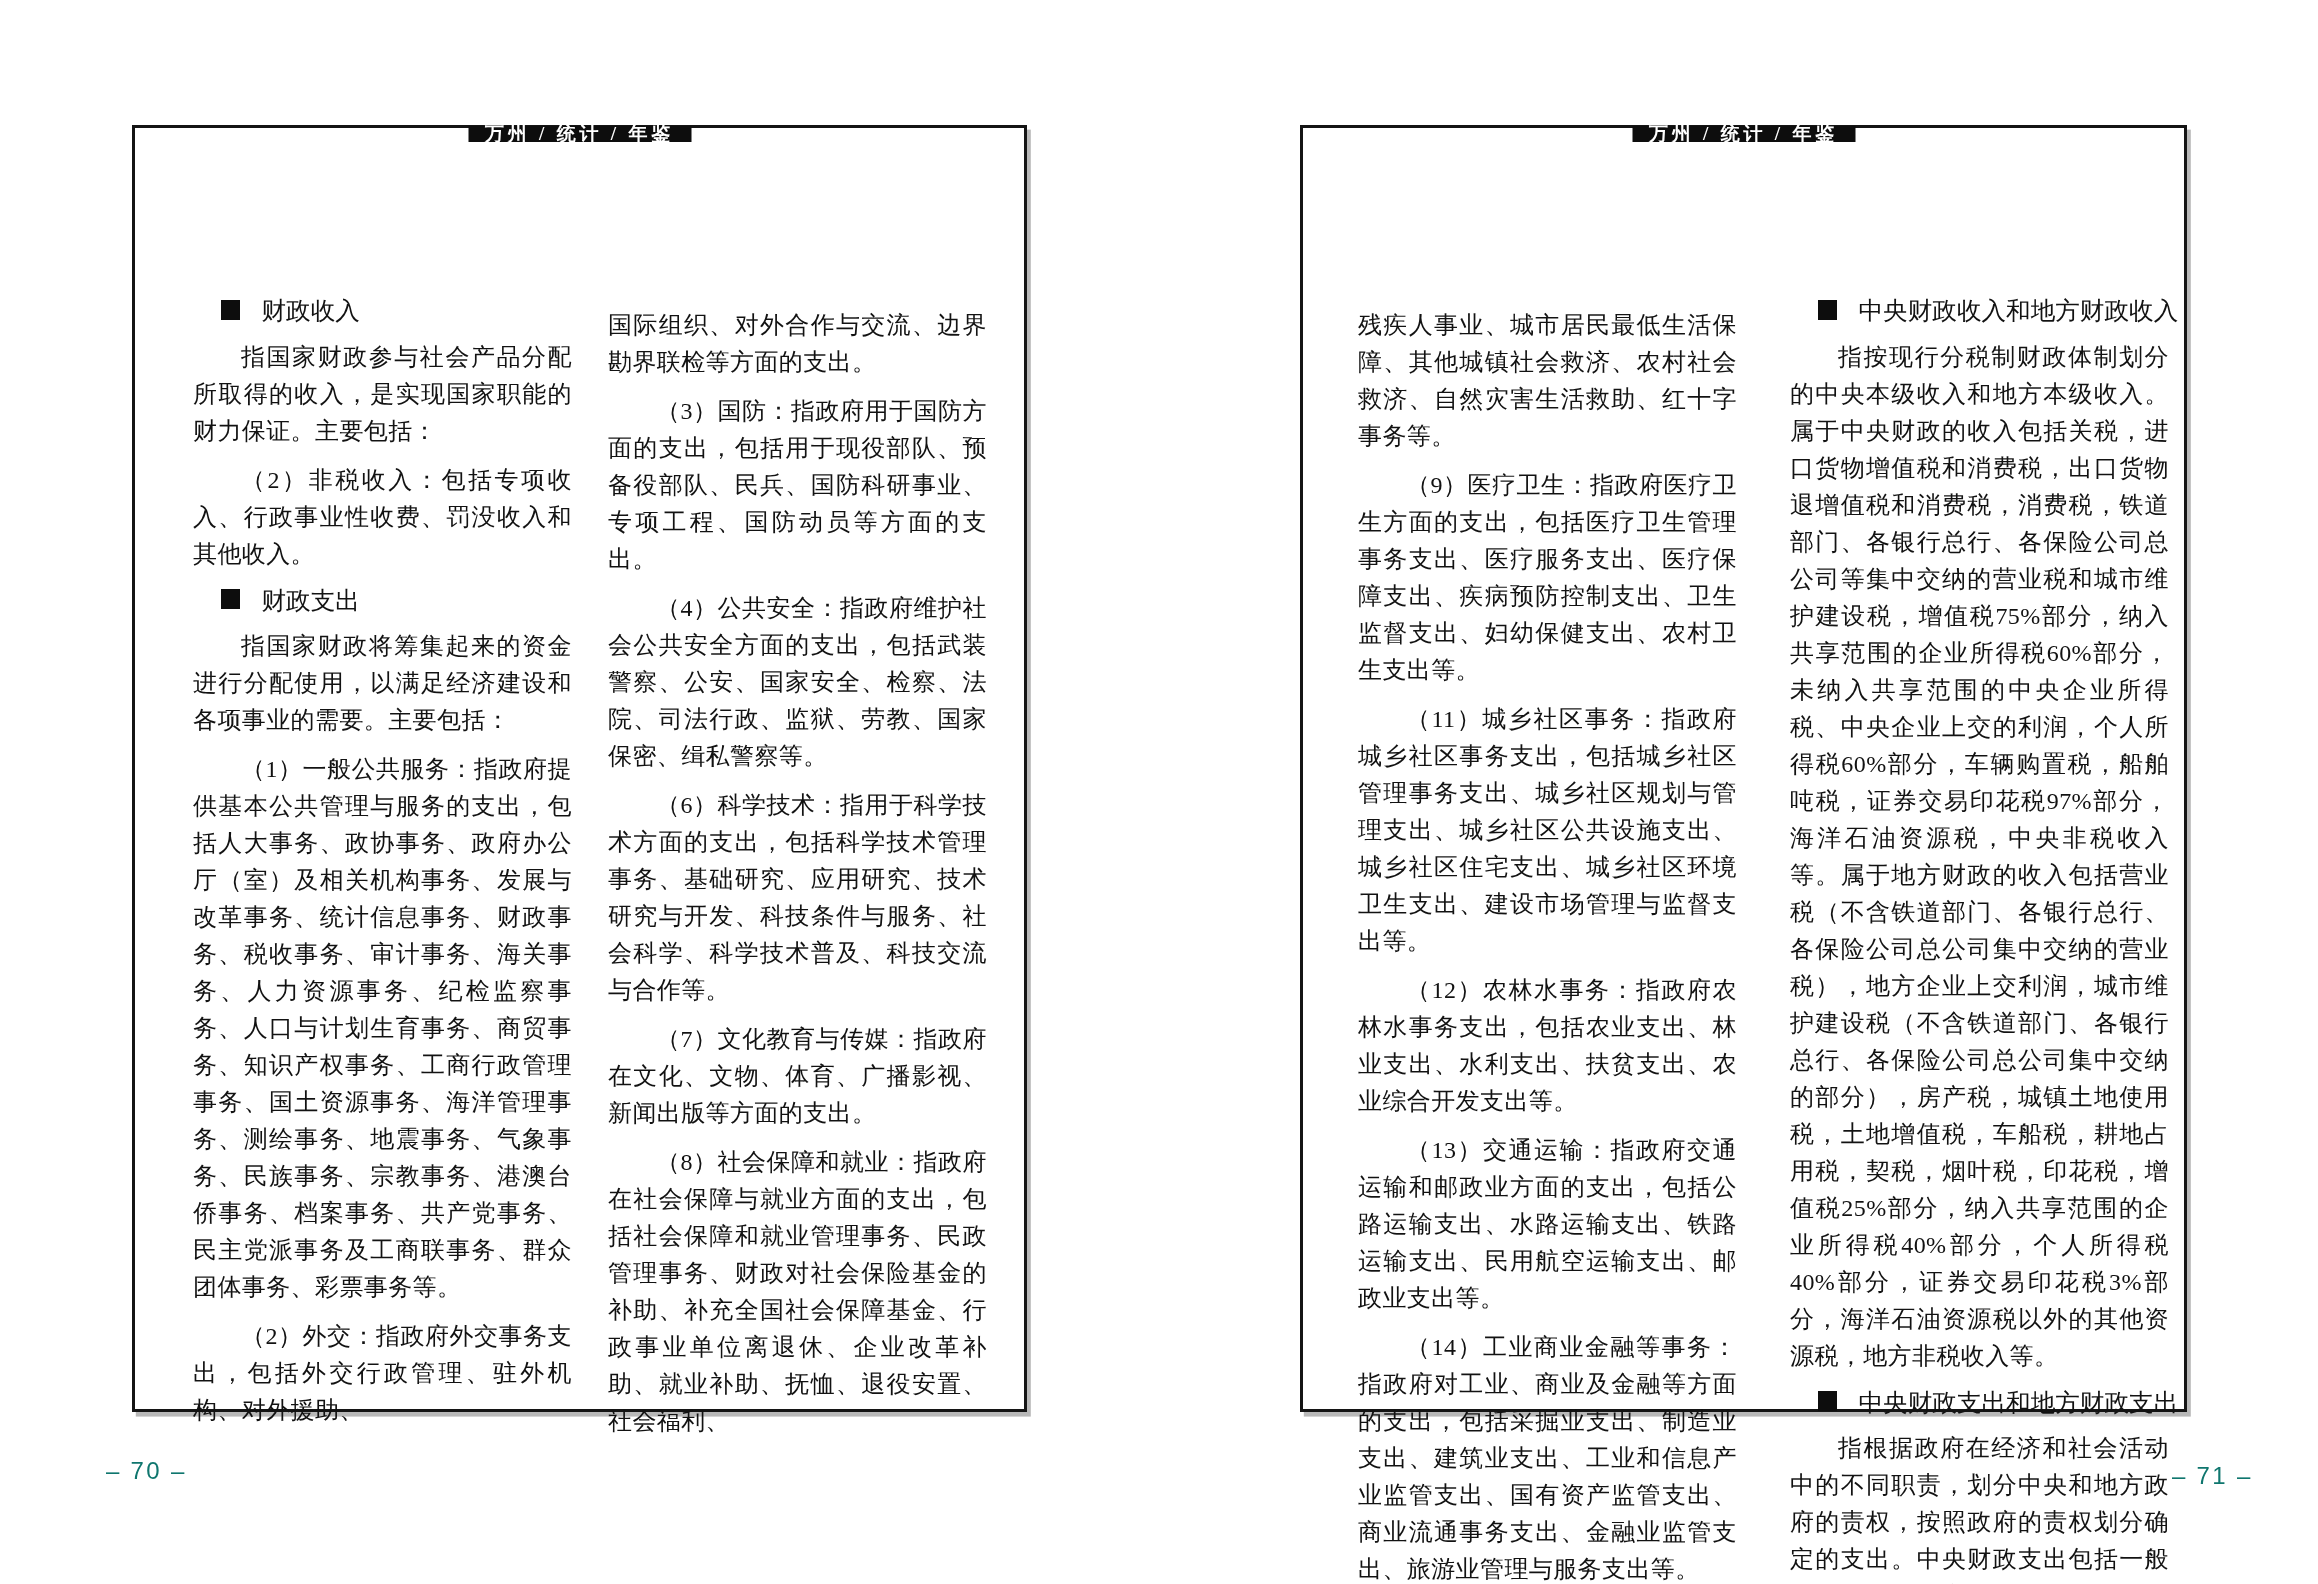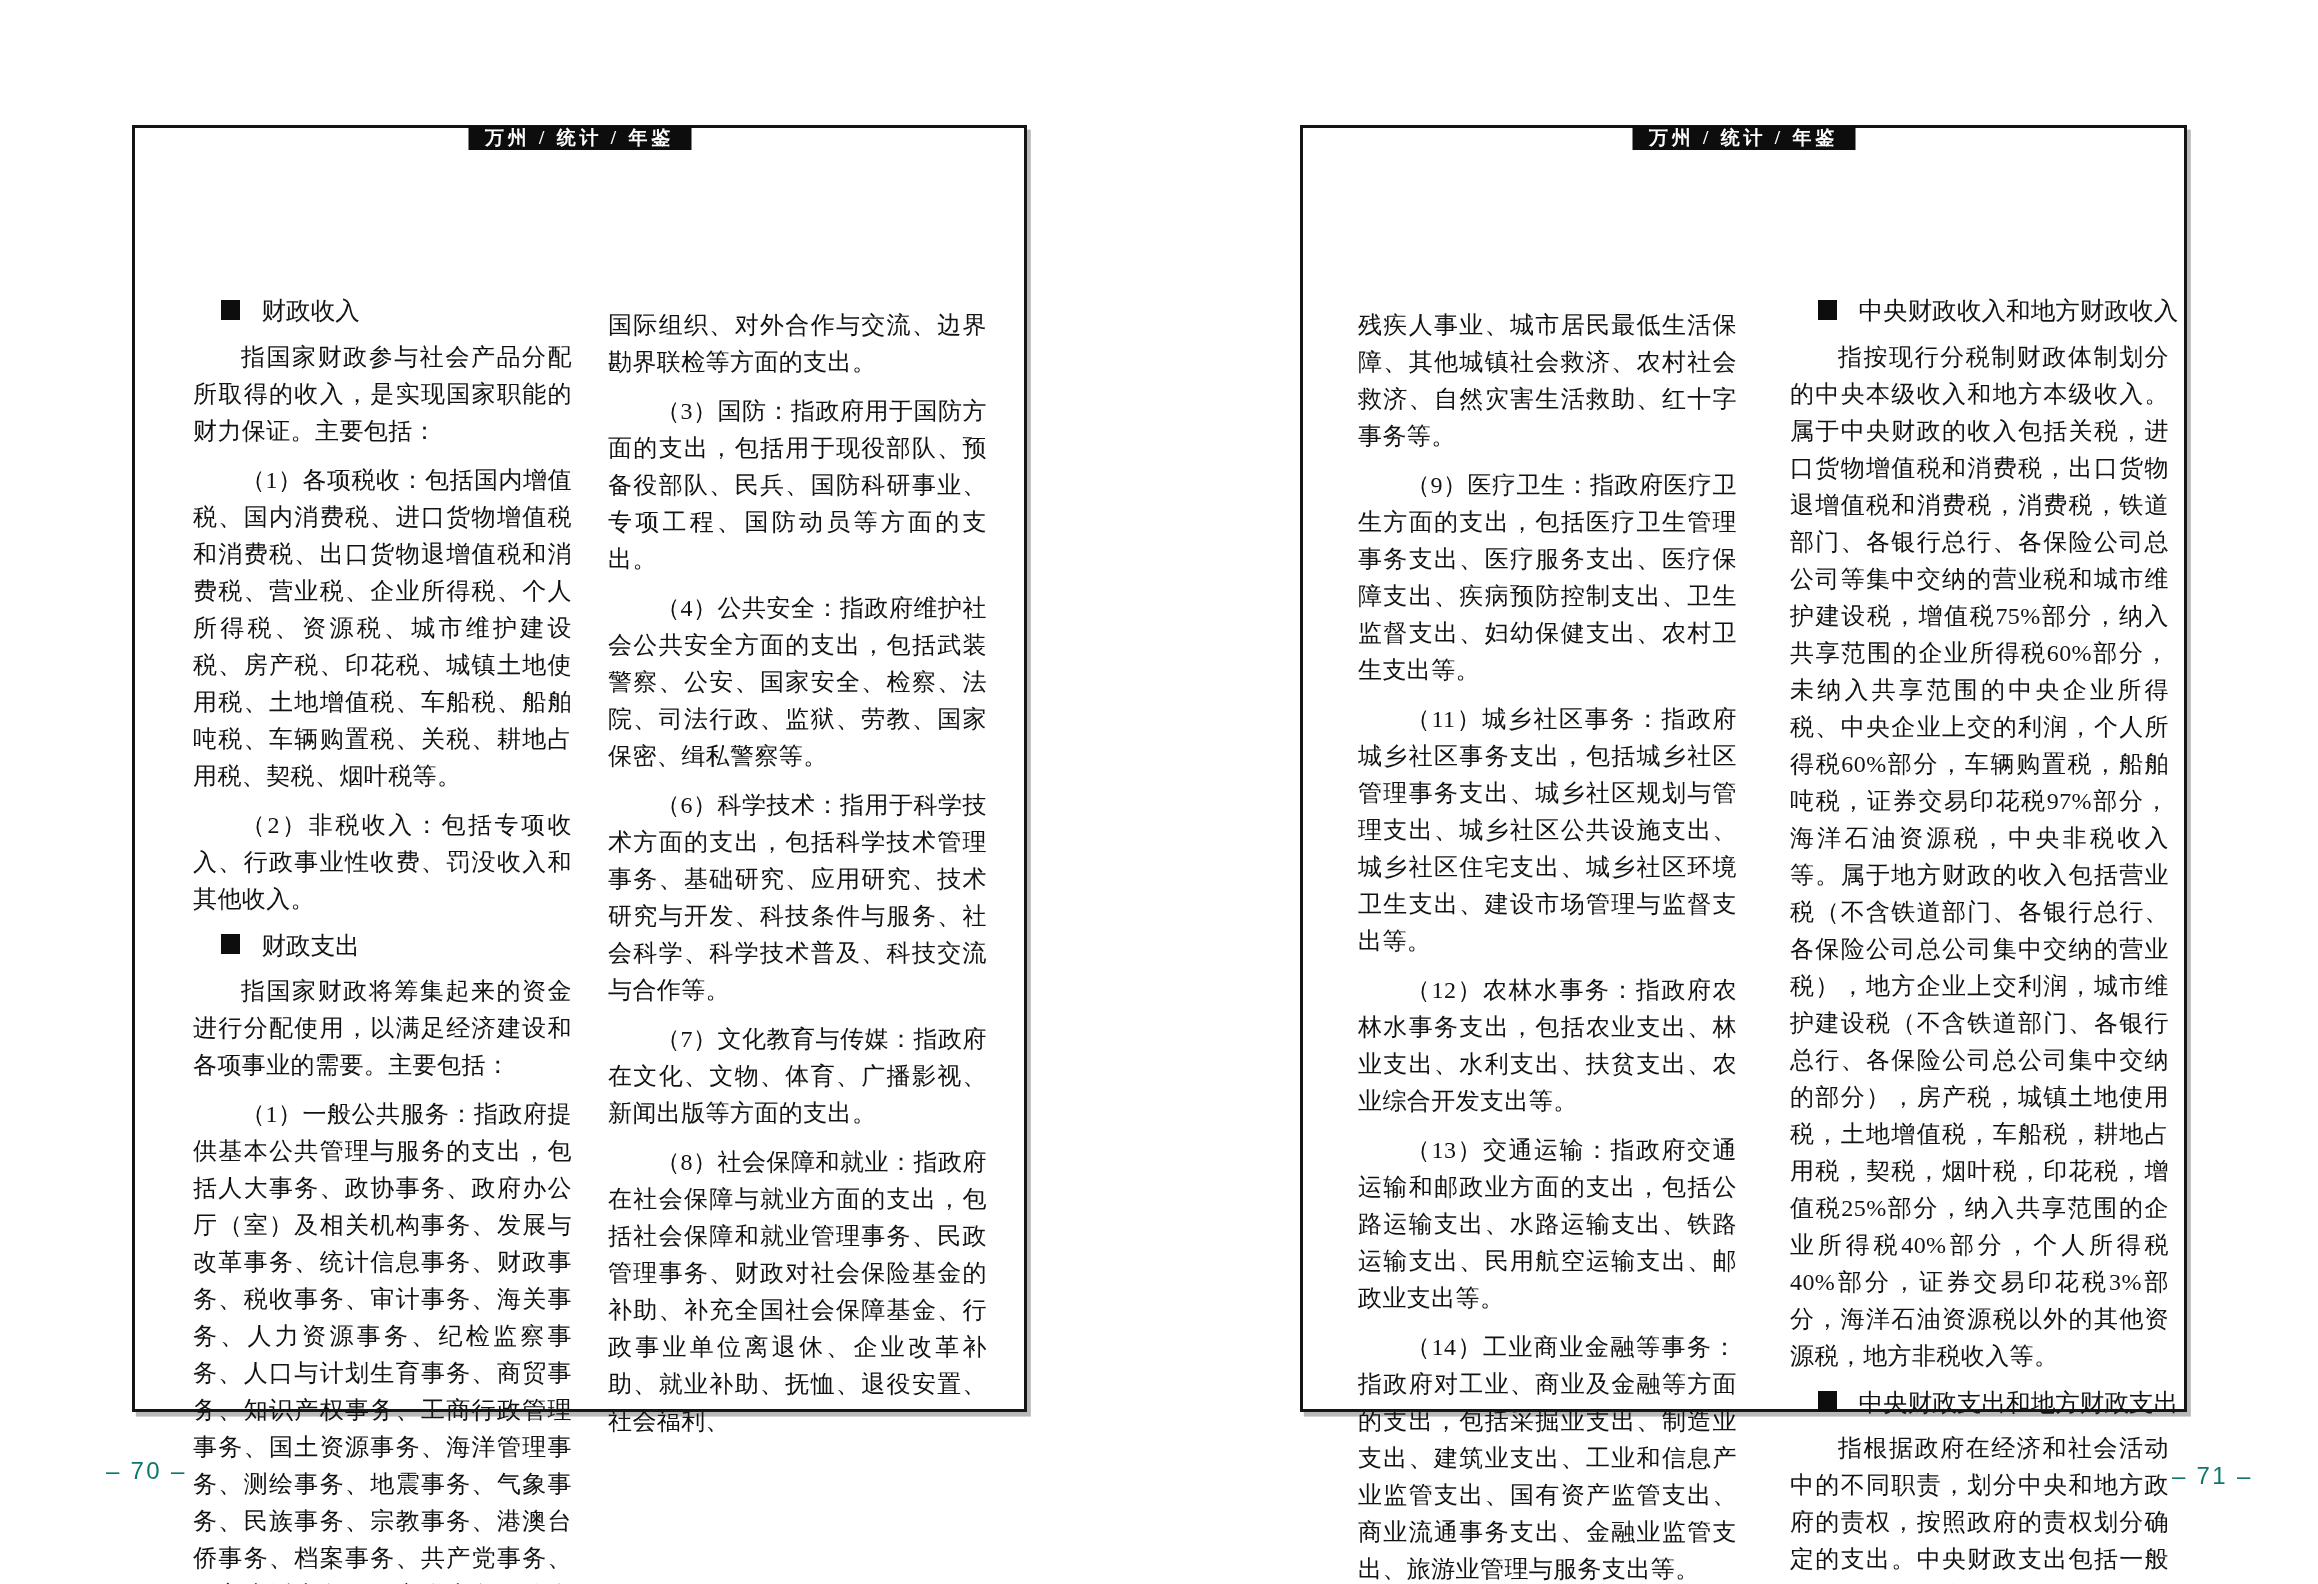--- a/index.html
+++ b/index.html
@@ -15,21 +15,21 @@
     position:absolute;top:125px;height:1287px;
     box-sizing:border-box;
     background:#ffffff;
     border:3.8px solid #141414;
     box-shadow:3.8px 4.6px 0 rgba(0,0,0,.28);
   }
   .page-left{left:132px;width:895px;}
   .page-right{left:1300px;width:887px;}
   .band{
     position:absolute;top:-2.3px;left:50%;transform:translateX(-50%);
-    height:24px;min-width:223px;
+    height:16px;min-width:223px;
     background:#0d0d0d;color:#ffffff;
     display:flex;align-items:center;justify-content:center;
     font-size:19px;font-weight:bold;letter-spacing:3.8px;
     padding:0 15.4px;box-sizing:border-box;
     white-space:nowrap;
   }
   .title{
     position:absolute;top:71px;left:0;right:0;
     margin:0;text-align:center;
     font-size:48px;font-weight:600;letter-spacing:10px;
@@ -77,21 +77,20 @@
 <div class="canvas">
 
   <div class="page page-left">
     <div class="band">
       <span>万州 / 统计 / 年鉴</span>
     </div>
     <div class="cols">
       <div class="col">
           <div class="heading"><span class="sq"></span><span>财政收入</span></div>
           <p class="para">指国家财政参与社会产品分配所取得的收入，是实现国家职能的财力保证。主要包括：</p>
-          <p class="para">（1）各项税收：包括国内增值税、国内消费税、进口货物增值税和消费税、出口货物退增值税和消费税、营业税、企业所得税、个人所得税、资源税、城市维护建设税、房产税、印花税、城镇土地使用税、土地增值税、车船税、船舶吨税、车辆购置税、关税、耕地占用税、契税、烟叶税等。</p>
           <p class="para">（2）非税收入：包括专项收入、行政事业性收费、罚没收入和其他收入。</p>
           <div class="heading"><span class="sq"></span><span>财政支出</span></div>
           <p class="para">指国家财政将筹集起来的资金进行分配使用，以满足经济建设和各项事业的需要。主要包括：</p>
           <p class="para">（1）一般公共服务：指政府提供基本公共管理与服务的支出，包括人大事务、政协事务、政府办公厅（室）及相关机构事务、发展与改革事务、统计信息事务、财政事务、税收事务、审计事务、海关事务、人力资源事务、纪检监察事务、人口与计划生育事务、商贸事务、知识产权事务、工商行政管理事务、国土资源事务、海洋管理事务、测绘事务、地震事务、气象事务、民族事务、宗教事务、港澳台侨事务、档案事务、共产党事务、民主党派事务及工商联事务、群众团体事务、彩票事务等。</p>
           <p class="para">（2）外交：指政府外交事务支出，包括外交行政管理、驻外机构、对外援助、</p>
         </div>
       <div class="col">
           <p class="cont">国际组织、对外合作与交流、边界勘界联检等方面的支出。</p>
           <p class="para">（3）国防：指政府用于国防方面的支出，包括用于现役部队、预备役部队、民兵、国防科研事业、专项工程、国防动员等方面的支出。</p>
           <p class="para">（4）公共安全：指政府维护社会公共安全方面的支出，包括武装警察、公安、国家安全、检察、法院、司法行政、监狱、劳教、国家保密、缉私警察等。</p>

